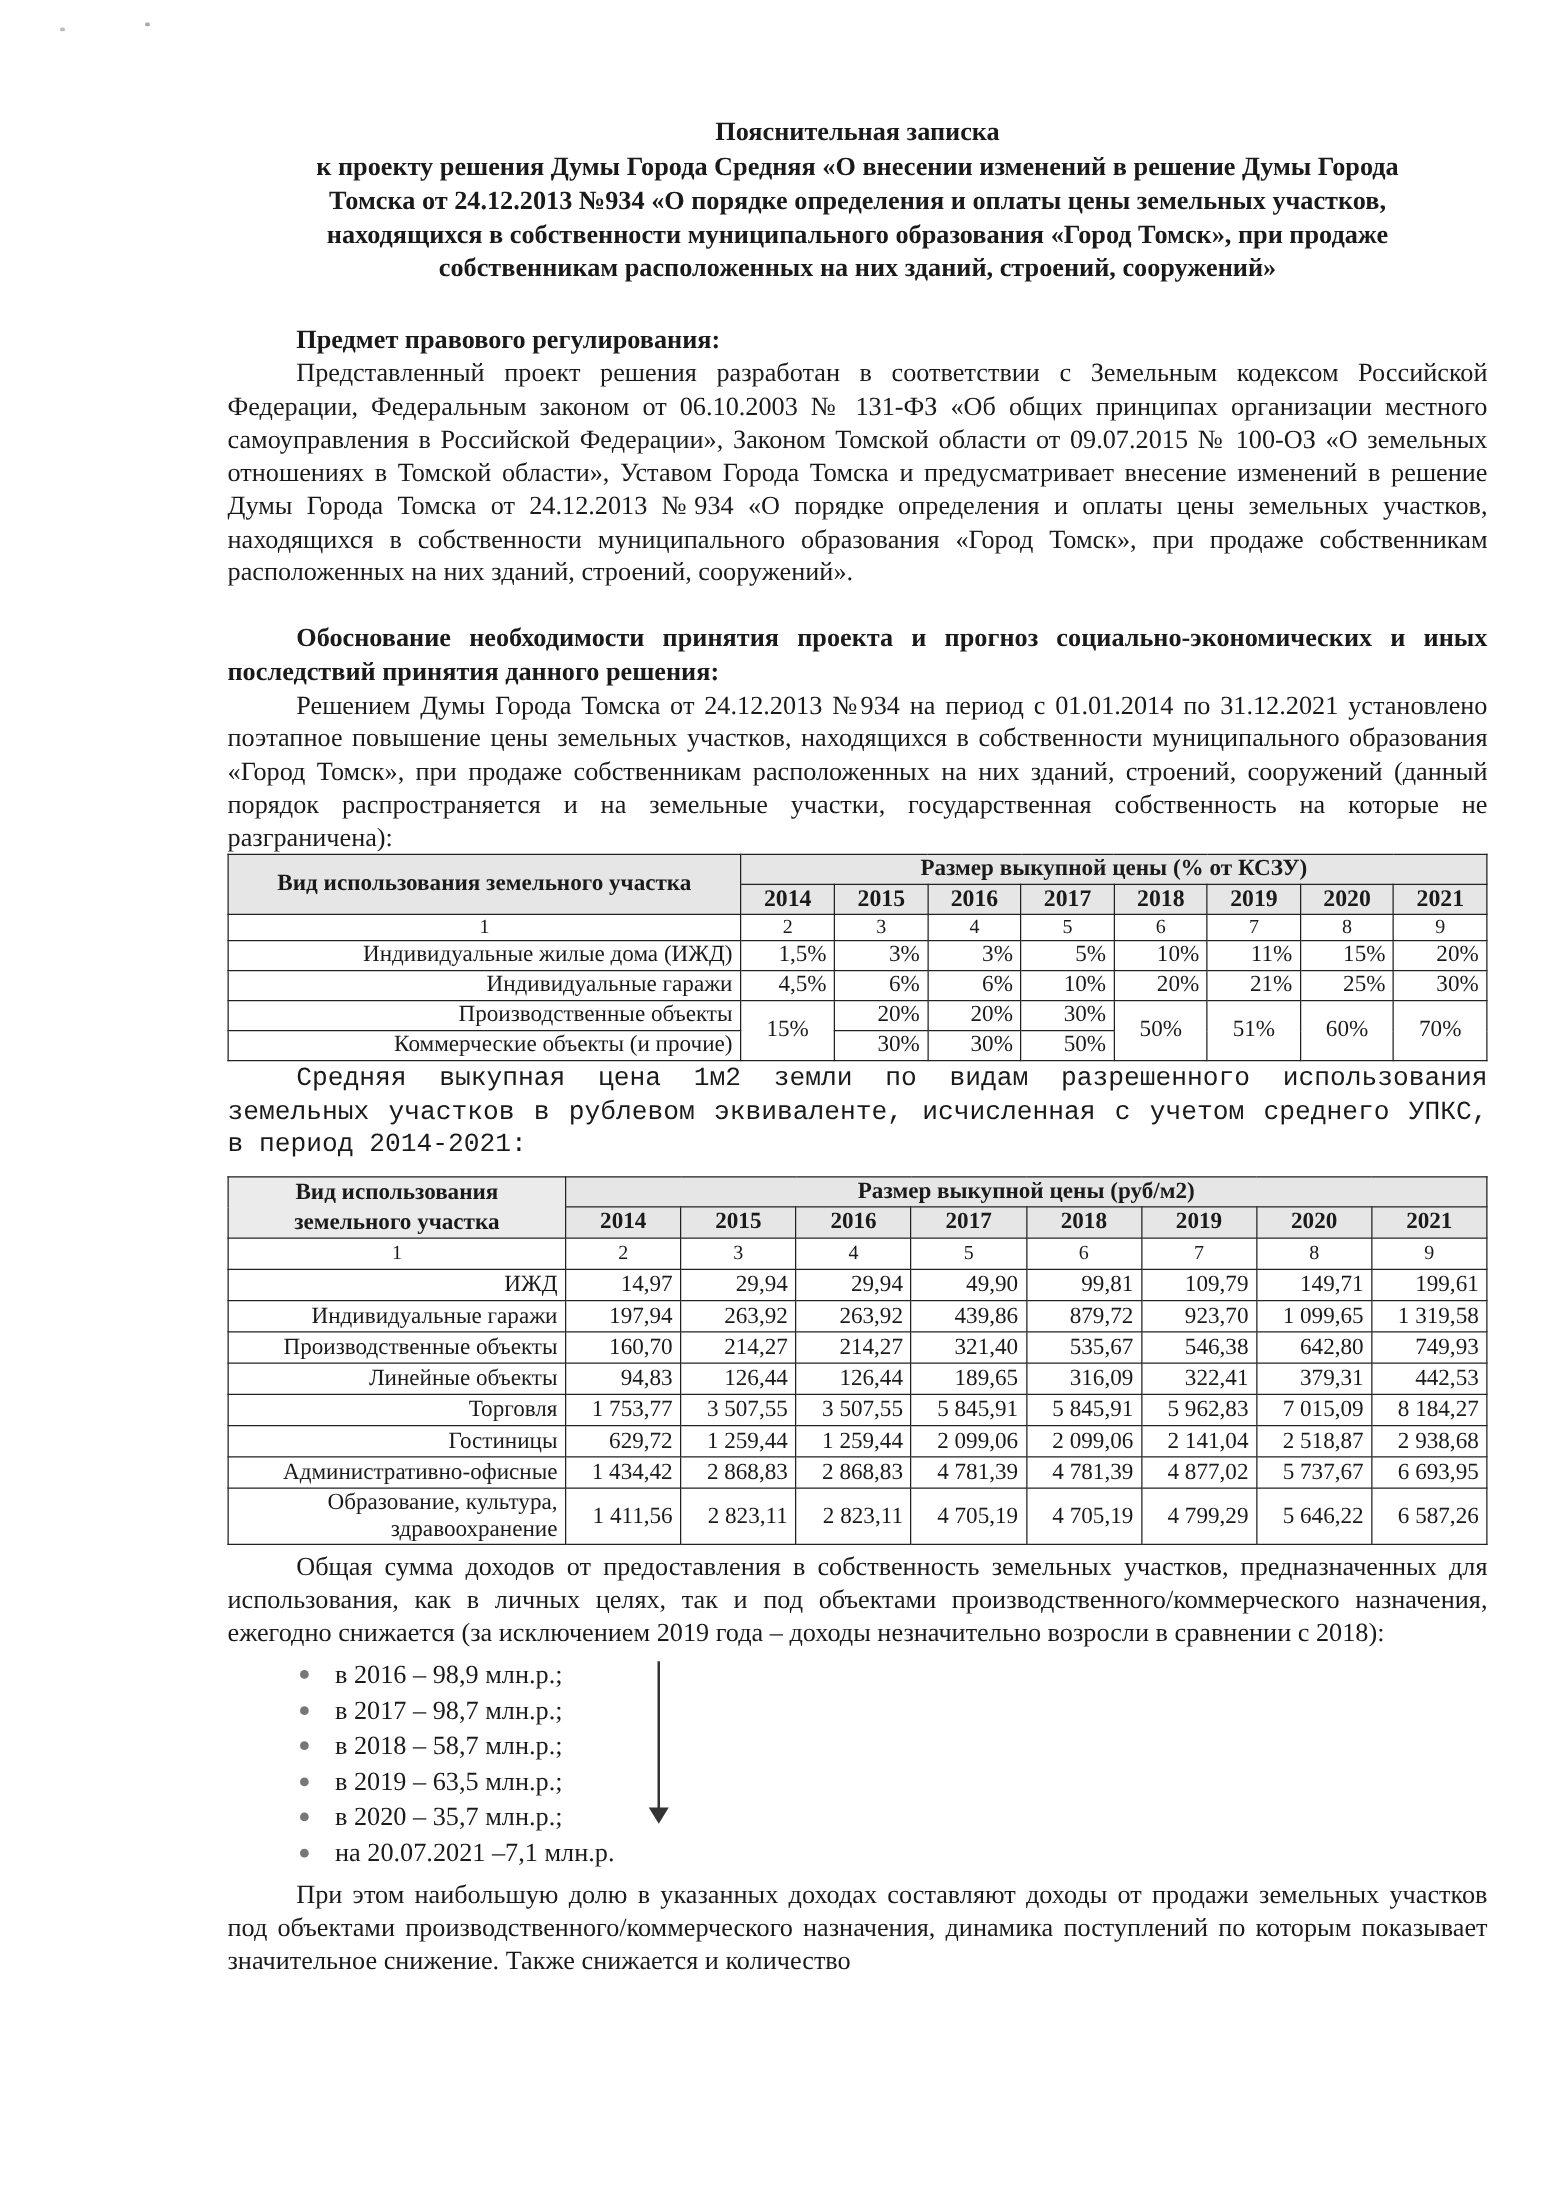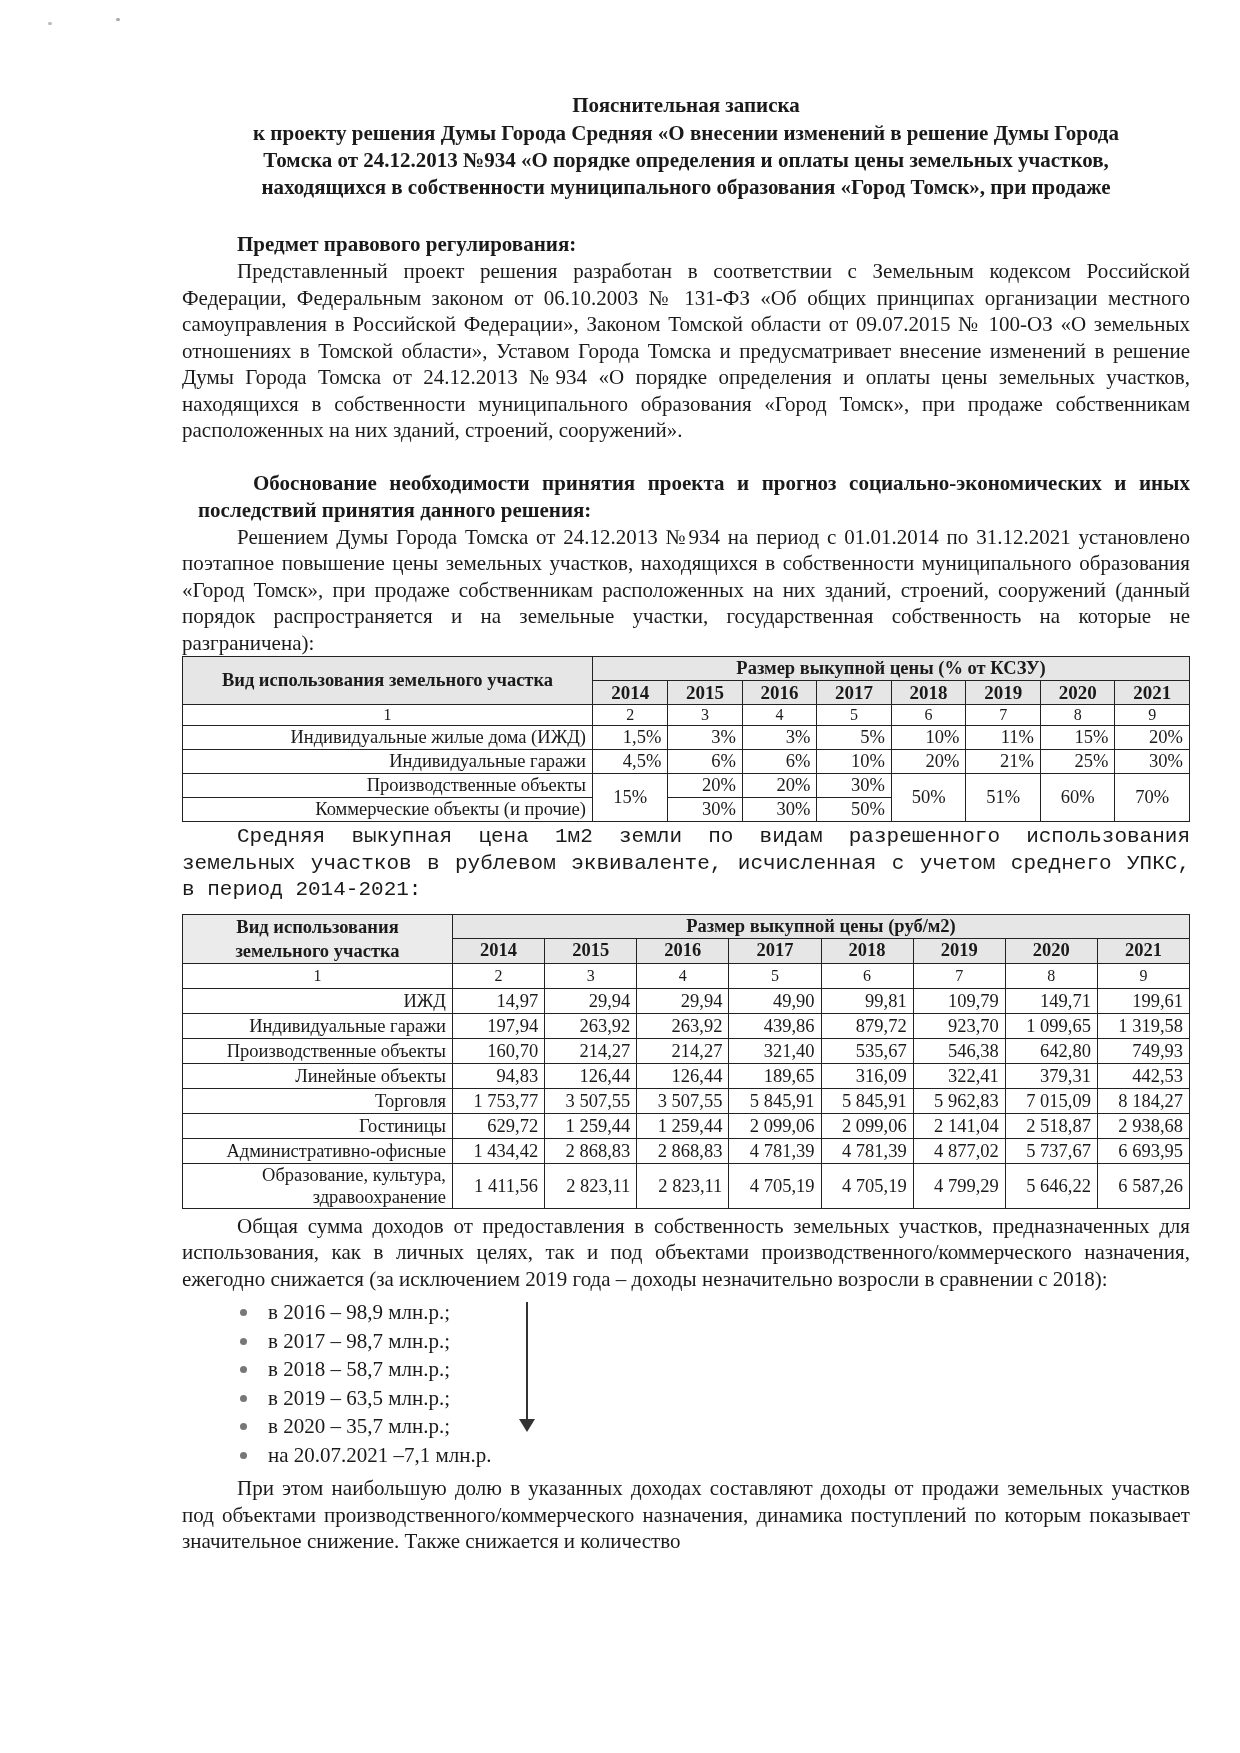--- a/index.html
+++ b/index.html
@@ -41,30 +41,31 @@
 <div class="specks"></div>
 <div class="specks2"></div>
 
 <div class="page">
 
   <div class="title-block">
     <div class="t1">Пояснительная записка</div>
     <div>к проекту решения Думы Города Средняя «О внесении изменений в решение Думы Города</div>
     <div>Томска от 24.12.2013 №934 «О порядке определения и оплаты цены земельных участков,</div>
     <div>находящихся в собственности муниципального образования «Город Томск», при продаже</div>
+    <div>собственникам расположенных на них зданий, строений, сооружений»</div>
   </div>
 
   <div class="gap2"></div>
 
   <div class="h indent">Предмет правового регулирования:</div>
   <p class="ind">Представленный проект решения разработан в соответствии с Земельным кодексом Российской Федерации, Федеральным законом от 06.10.2003 № 131-ФЗ «Об общих принципах организации местного самоуправления в Российской Федерации», Законом Томской области от 09.07.2015 № 100-ОЗ «О земельных отношениях в Томской области», Уставом Города Томска и предусматривает внесение изменений в решение Думы Города Томска от 24.12.2013 №934 «О порядке определения и оплаты цены земельных участков, находящихся в собственности муниципального образования «Город Томск», при продаже собственникам расположенных на них зданий, строений, сооружений».</p>
 
   <div class="gap1"></div>
 
-  <div class="h indent" style="text-align:justify;margin-left:16px;">Обоснование необходимости принятия проекта и прогноз социально-экономических и иных последствий принятия данного решения:</div>
+  <div class="h indent" style="text-align:justify;">Обоснование необходимости принятия проекта и прогноз социально-экономических и иных последствий принятия данного решения:</div>
   <p class="ind">Решением Думы Города Томска от 24.12.2013 №934 на период с 01.01.2014 по 31.12.2021 установлено поэтапное повышение цены земельных участков, находящихся в собственности муниципального образования «Город Томск», при продаже собственникам расположенных на них зданий, строений, сооружений (данный порядок распространяется и на земельные участки, государственная собственность на которые не разграничена):</p>
 
   <table class="t1">
     <colgroup>
       <col style="width:410px">
         <col>
         <col>
         <col>
         <col>
         <col>

